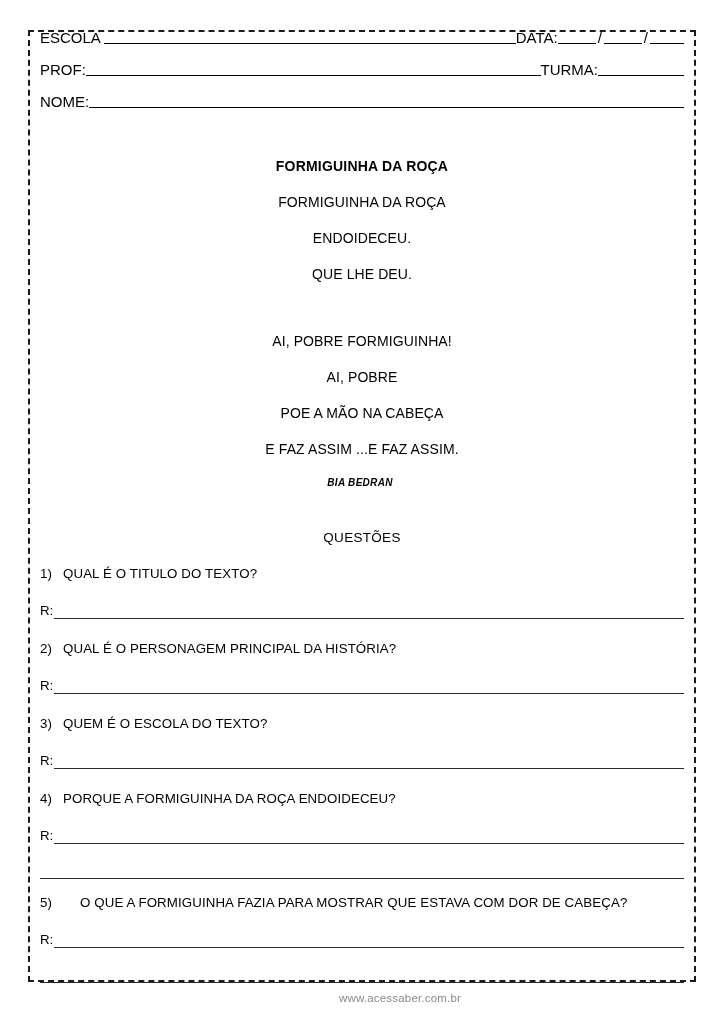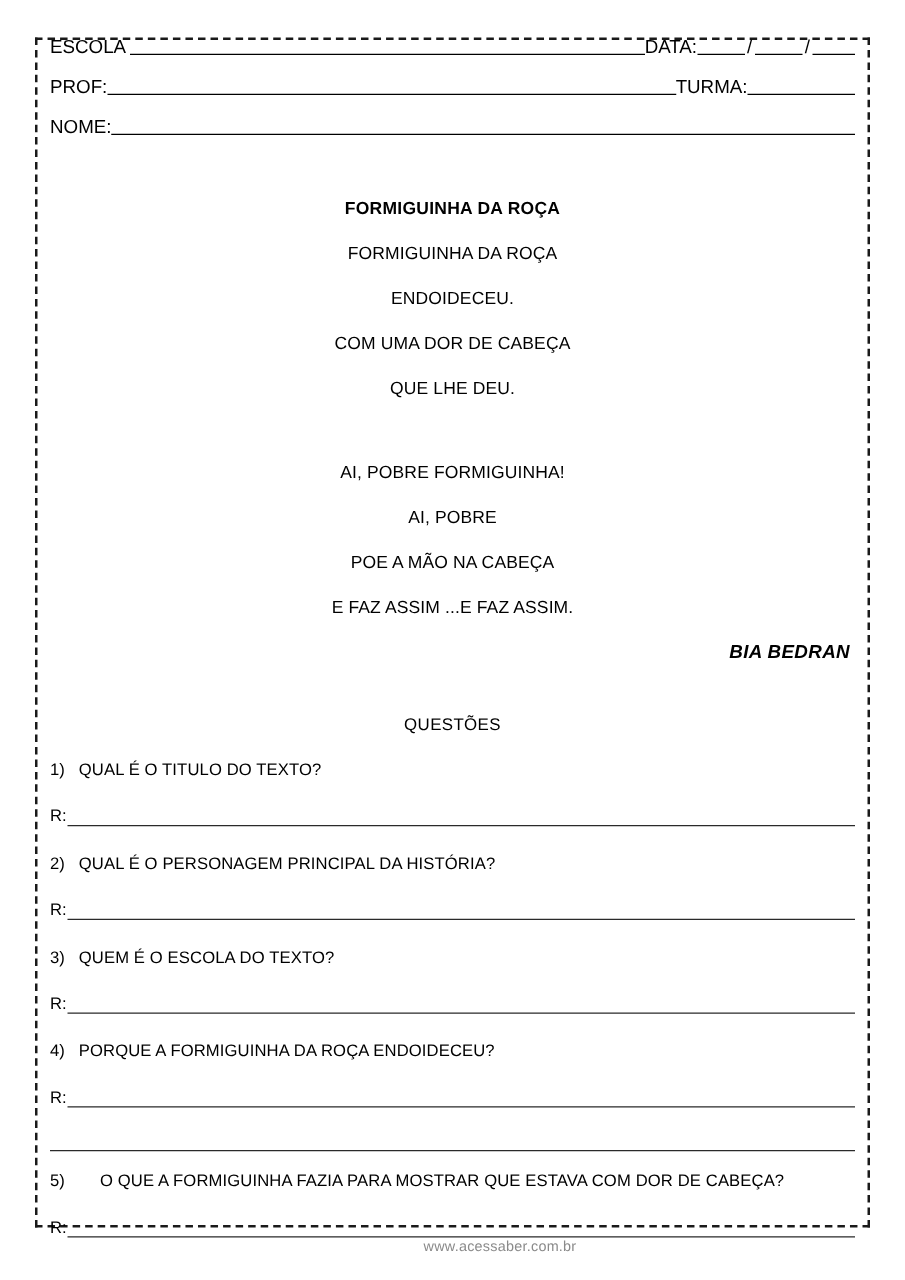--- a/index.html
+++ b/index.html
@@ -86,24 +86,24 @@
     margin-bottom: 20px;
   }
   .poem-line {
     margin-bottom: 20px;
     letter-spacing: 0.1px;
   }
   .stanza-gap {
     height: 31px;
   }
   .author {
-    text-align: right;
+    text-align: center;
     font-style: italic;
     font-weight: bold;
-    font-size: 15px;
+    font-size: 10px;
     letter-spacing: 0.3px;
     margin-top: 10px;
     padding-right: 4px;
   }
 
   
   .questions-heading {
     text-align: center;
     font-weight: normal;
     font-size: 13.5px;
@@ -207,21 +207,20 @@
     <div class="field-row">
       <span class="field-label">NOME:</span>
       <span class="rule"></span>
     </div>
 
     <div class="poem">
       <div class="poem-title">FORMIGUINHA DA ROÇA</div>
 
       <div class="poem-line">FORMIGUINHA DA ROÇA</div>
       <div class="poem-line">ENDOIDECEU.</div>
-      <div class="poem-line">COM UMA DOR DE CABEÇA</div>
       <div class="poem-line">QUE LHE DEU.</div>
 
       <div class="stanza-gap"></div>
 
       <div class="poem-line">AI, POBRE FORMIGUINHA!</div>
       <div class="poem-line">AI, POBRE</div>
       <div class="poem-line">POE A MÃO NA CABEÇA</div>
       <div class="poem-line">E FAZ ASSIM ...E FAZ ASSIM.</div>
     </div>
 

